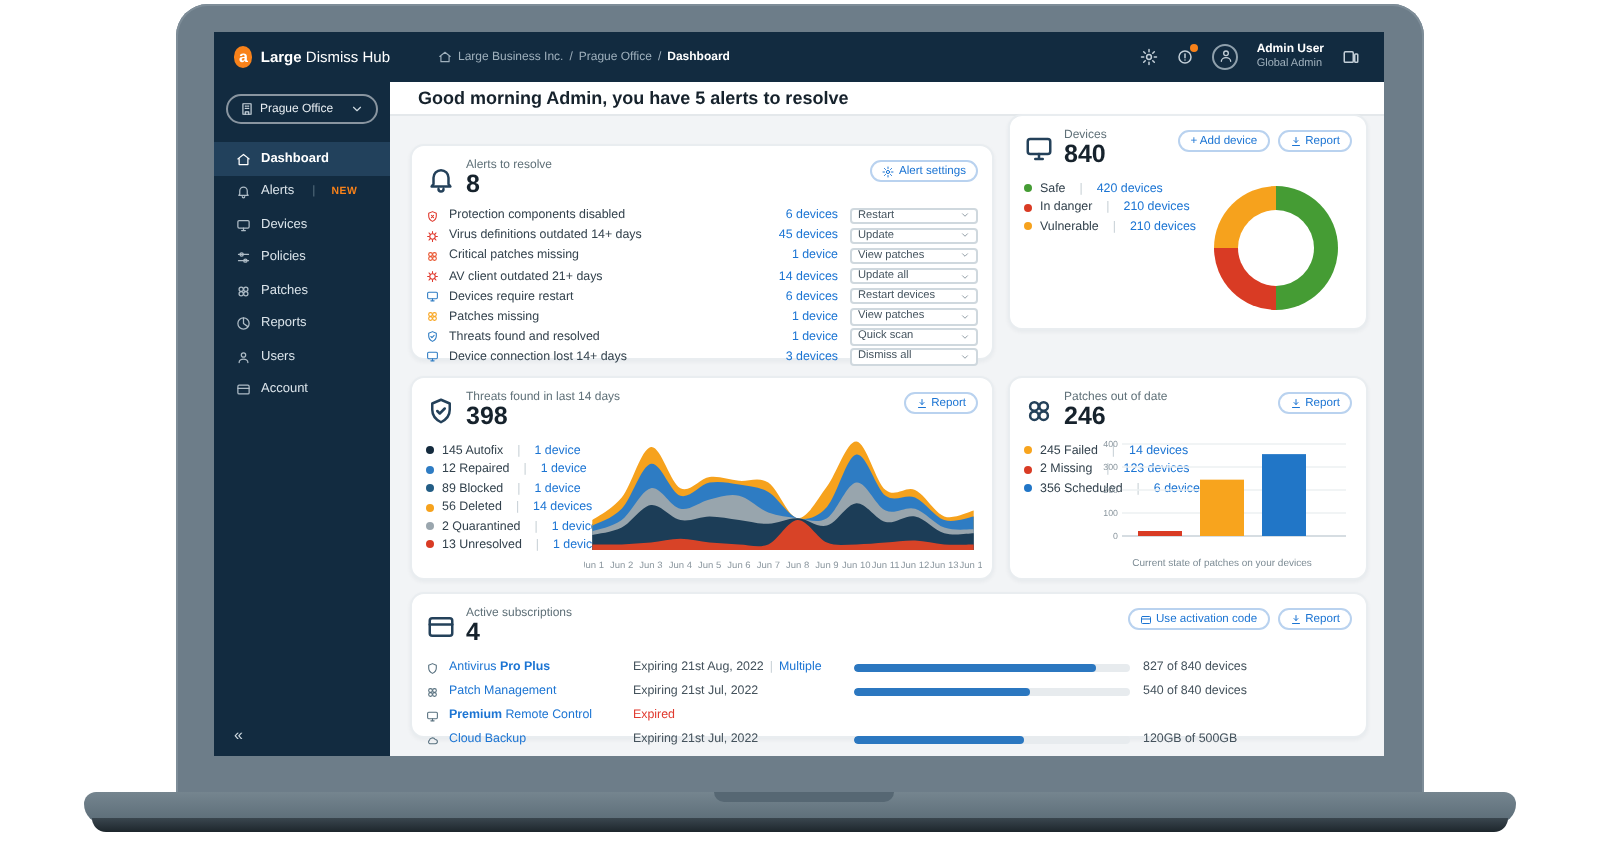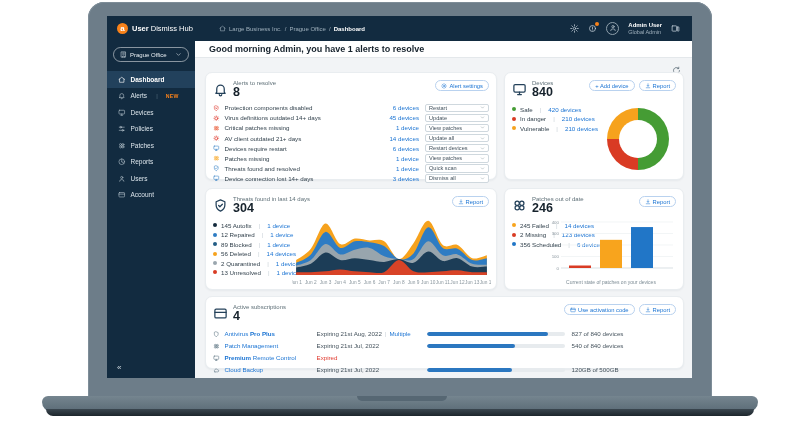--- a/index.html
+++ b/index.html
@@ -47,21 +47,21 @@
   .side-item .new { color:#f8821a; font-weight:bold; font-size:5.2px; letter-spacing:.3px; }
   .collapse { position:absolute; left:10px; bottom:6px; color:#cfd9e0; font-size:8px; }
 
   
   .main { position:absolute; left:88px; top:25px; width:497px; height:337px; background:#f2f4f6; }
   .greet { height:17px; background:#fff; border-bottom:1px solid #e4e8eb; display:flex; align-items:center; padding-left:14px; font-size:9px; font-weight:bold; color:#16222c; }
   .refresh { position:absolute; right:11px; top:20px; width:9px; height:9px; color:#5b6b76; }
 
   .card { position:absolute; background:#fff; border:1px solid #e9edf0; border-radius:7px; box-shadow:0 1px 2px rgba(16,36,54,.05); padding:7px; }
   .card-alerts  { left:10px;  top:31px;  width:292px; height:108px; }
-  .card-devices { left:309px; top:31px;  width:180px; height:108px; }
+  .card-devices { left:309px; top:16px;  width:180px; height:108px; }
   .card-threats { left:10px;  top:147px; width:292px; height:102px; }
   .card-patches { left:309px; top:147px; width:180px; height:102px; }
   .card-subs    { left:10px;  top:255px; width:479px; height:73px; }
 
   .card-head { display:flex; align-items:flex-start; }
   .head-ic { width:15px; height:15px; color:#24415a; margin-right:5px; margin-top:2px; }
   .c-title { font-size:6px; color:#5f7078; }
   .c-count { font-size:12.5px; font-weight:bold; color:#16222c; line-height:1.1; }
   .head-btns { margin-left:auto; display:flex; gap:4px; }
   .pill-btn { height:11px; border:1px solid #b9d2ef; border-radius:7px; background:#fff; color:#1b74d3; font-size:5.8px; display:flex; align-items:center; gap:2px; padding:0 5px; white-space:nowrap; }
@@ -118,21 +118,21 @@
   <div class="base">
     <div class="base-notch"></div>
   </div>
   <div class="base-edge"></div>
 
   <div class="screen">
 
     <div class="topbar">
       <div class="brand">
         <span class="logo">a</span>
-        <span class="brand-text"><b>User</b><span> Dismiss Hub</span></span>
+        <span class="brand-text"><b>Large</b><span> Dismiss Hub</span></span>
       </div>
       <div class="crumbs">
           <span class="ic home-icon"><svg viewBox="0 0 24 24" fill="none" stroke="currentColor" stroke-width="2" stroke-linecap="round" stroke-linejoin="round" width="100%" height="100%">
               <path d="M3 11 12 4l9 7M5 10v10h14V10"></path>
             </svg></span>
           <span class="crumb">Large Business Inc.</span>
           <span class="bsep">/</span>
           <span class="crumb">Prague Office</span>
           <span class="bsep">/</span>
           <span class="crumb-last">Dashboard</span>
@@ -239,21 +239,21 @@
                 <rect x="3" y="5" width="18" height="14" rx="2"></rect>
                 <path d="M3 10h18"></path>
               </svg></span>
             <span class="lbl">Account</span>
           </div>
         </div>
       <div class="collapse">«</div>
     </div>
 
     <div class="main">
-      <div class="greet">Good morning Admin, you have 1 alerts to resolve</div>
+      <div class="greet">Good morning Admin, you have 5 alerts to resolve</div>
       <span class="refresh"><svg viewBox="0 0 24 24" fill="none" stroke="currentColor" stroke-width="2" stroke-linecap="round" stroke-linejoin="round" width="100%" height="100%">
             <path d="M20 12a8 8 0 1 1-2.3-5.7M18 3v4h-4"></path>
           </svg></span>
 
       <div class="card card-alerts">
         <div class="card-head">
           <span class="head-ic"><svg viewBox="0 0 24 24" fill="none" stroke="currentColor" stroke-width="2" stroke-linecap="round" stroke-linejoin="round" width="100%" height="100%">
                 <path d="M6 16v-5a6 6 0 0 1 12 0v5l1.5 2h-15zM10 20a2 2 0 0 0 4 0"></path>
               </svg></span>
           <span>
@@ -436,21 +436,21 @@
       </div>
 
       <div class="card card-threats">
         <div class="card-head">
           <span class="head-ic"><svg viewBox="0 0 24 24" fill="none" stroke="currentColor" stroke-width="2" stroke-linecap="round" stroke-linejoin="round" width="100%" height="100%">
                 <path d="M12 3l7 3v5c0 5-3 8-7 10-4-2-7-5-7-10V6z"></path>
                 <path d="M9 12l2 2 4-4"></path>
               </svg></span>
           <span>
             <div class="c-title">Threats found in last 14 days</div>
-            <div class="c-count">304</div>
+            <div class="c-count">398</div>
           </span>
           <span class="head-btns">
             <button class="pill-btn">
                 <span class="ic"><svg viewBox="0 0 24 24" fill="none" stroke="currentColor" stroke-width="2" stroke-linecap="round" stroke-linejoin="round" width="100%" height="100%">
                     <path d="M12 3v10M8 9l4 4 4-4M5 19h14"></path>
                   </svg></span>
                 <span>Report</span>
               </button>
           </span>
         </div>

